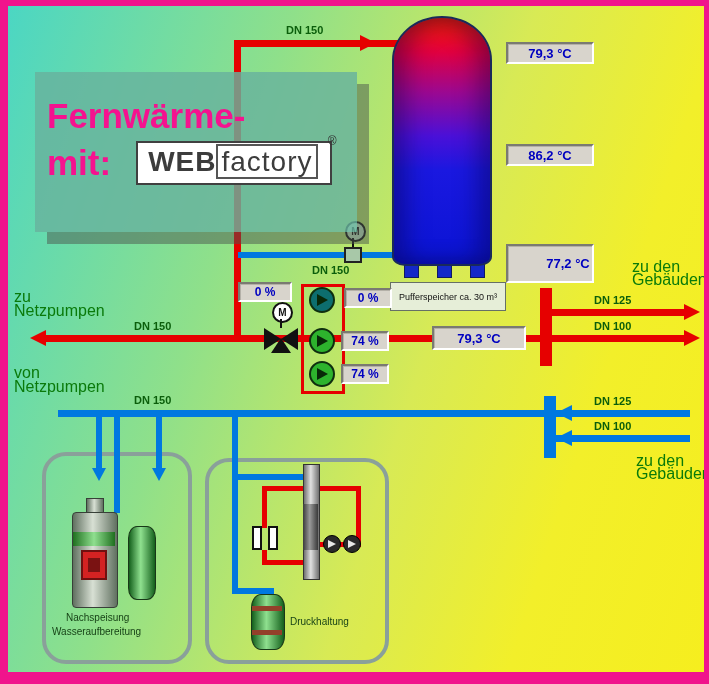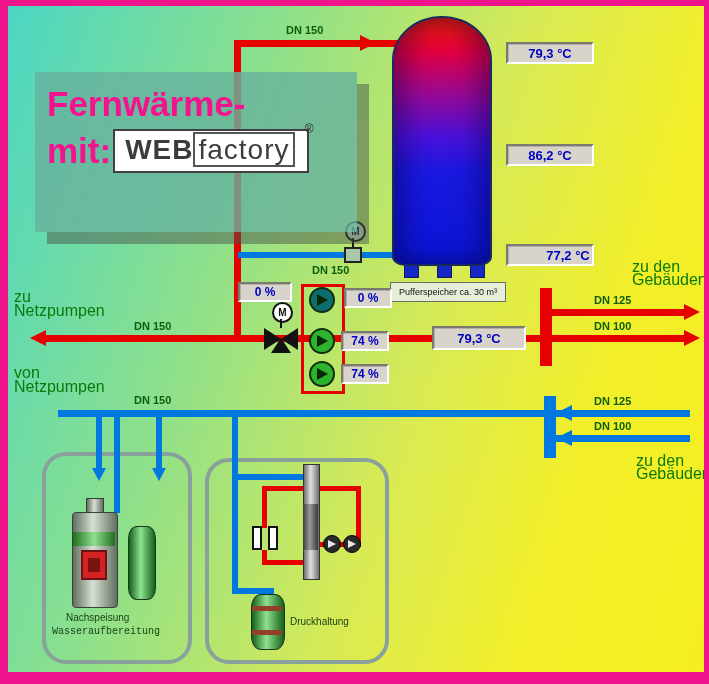--- a/index.html
+++ b/index.html
@@ -31,21 +31,21 @@
   
   .dn{position:absolute;z-index:4;font-size:11px;font-weight:bold;color:#0b5e0b;white-space:nowrap;}
   .glabel{position:absolute;z-index:4;font-size:16px;color:#0a7a0a;white-space:nowrap;line-height:13px;}
   .slabel{position:absolute;z-index:4;font-size:10px;color:#143f14;white-space:nowrap;}
   
   .tank{position:absolute;left:392px;top:16px;width:100px;height:250px;z-index:3;box-sizing:border-box;
         border:2px solid #1a2a5a;border-radius:52px 52px 14px 14px/46px 46px 10px 10px;
         background:linear-gradient(180deg,#ff1e00 0%,#e00040 14%,#9c0890 30%,#4a10d8 48%,#1a18e0 62%,#0a14d4 100%);
         box-shadow:inset 14px 0 22px rgba(10,0,60,.35),inset -14px 0 22px rgba(10,0,60,.35);}
   .leg{position:absolute;width:13px;height:16px;background:#1428c8;border:1px solid #101a60;z-index:2;}
-  .tank-caption{position:absolute;left:390px;top:282px;width:116px;height:20px;z-index:4;
+  .tank-caption{position:absolute;left:390px;top:282px;width:116px;height:29px;z-index:4;
         background:#e6eed8;border:1px solid #667066;font-size:9px;color:#111;
         display:flex;align-items:center;justify-content:center;box-sizing:border-box;}
   
   .pumpbox{position:absolute;left:301px;top:284px;width:44px;height:110px;border:3px solid #e60000;z-index:3;box-sizing:border-box;}
   .pump{position:absolute;width:22px;height:22px;border-radius:50%;border:2px solid #0f2f0f;background:#2db32d;
         display:flex;align-items:center;justify-content:center;z-index:3;}
   .pump.dark{background:#0d6e6e;}
   .pump .tri{width:0;height:0;border-top:6px solid transparent;border-bottom:6px solid transparent;border-left:11px solid #082808;}
   .spump{position:absolute;width:16px;height:16px;border-radius:50%;border:1px solid #000;background:#2a2a2a;
          display:flex;align-items:center;justify-content:center;z-index:3;}
@@ -55,23 +55,23 @@
   .tri-l{position:absolute;width:0;height:0;border-top:11px solid transparent;border-bottom:11px solid transparent;border-right:17px solid #111;z-index:3;}
   .tri-u{position:absolute;width:0;height:0;border-left:10px solid transparent;border-right:10px solid transparent;border-bottom:15px solid #111;z-index:3;}
   .mcirc{position:absolute;width:17px;height:17px;border-radius:50%;border:2px solid #111;background:#fff;z-index:3;
          font-size:10px;font-weight:bold;color:#111;display:flex;align-items:center;justify-content:center;box-sizing:content-box;}
   .mcirc.grn{background:#bfe4bf;}
   .vbody{position:absolute;width:18px;height:16px;background:#a8c8a8;border:2px solid #222;z-index:3;box-sizing:border-box;}
   .stub{position:absolute;width:2px;background:#111;z-index:3;}
   
   .title-panel{position:absolute;left:35px;top:72px;width:322px;height:160px;z-index:5;
         background:rgba(104,178,158,.82);box-shadow:12px 12px 0 rgba(75,85,78,.5);
-        padding:8px 12px;box-sizing:border-box;}
+        padding:20px 12px;box-sizing:border-box;}
   .tline{font-weight:bold;font-size:35px;line-height:47px;color:#f5128f;white-space:nowrap;}
-  .trow{display:flex;align-items:center;gap:2px;}
+  .trow{display:flex;align-items:center;gap:25px;}
   .logo-box{background:#fff;border:2px solid #404040;padding:3px 12px 5px 10px;position:relative;white-space:nowrap;}
   .logo-web{font-weight:bold;font-size:28px;color:#3c3c3c;letter-spacing:1px;}
   .logo-factory{font-size:28px;color:#3c3c3c;letter-spacing:1px;border:2px solid #555;padding:0 3px;}
   .reg{position:absolute;top:-9px;right:-7px;font-size:12px;color:#333;background:transparent;}
   
   .metal-gray{background:linear-gradient(90deg,#607060,#d8e0d4 45%,#607060);border:1px solid #384038;}
   .metal-green{background:linear-gradient(90deg,#14601c,#8fe08f 45%,#14601c);border:1px solid #183818;}
   .bar{background:linear-gradient(90deg,#707070,#e0e0e0 45%,#707070);border:1px solid #333;}
   .bar-dark{background:linear-gradient(90deg,#3a3a3a,#9a9a9a 45%,#3a3a3a);}
   .exch{position:absolute;width:10px;height:24px;background:#fff;border:2px solid #111;z-index:3;box-sizing:border-box;}
@@ -161,25 +161,25 @@
   <div class="abs" style="left:252px;top:630px;width:30px;height:5px;background:#93402a;z-index:3;"></div>
   <div class="slabel" style="left:290px;top:616px;">Druckhaltung</div>
 
   <div class="abs metal-gray" style="left:86px;top:498px;width:16px;height:16px;z-index:3;"></div>
   <div class="abs metal-gray" style="left:72px;top:512px;width:44px;height:94px;border-radius:4px;z-index:3;"></div>
   <div class="abs" style="left:73px;top:532px;width:42px;height:14px;background:linear-gradient(90deg,#1f6f1f,#8fdf8f,#1f6f1f);z-index:3;"></div>
   <div class="abs" style="left:81px;top:550px;width:26px;height:30px;background:#d42222;border:2px solid #701010;box-sizing:border-box;z-index:3;"></div>
   <div class="abs" style="left:88px;top:558px;width:12px;height:14px;background:#7a1212;z-index:3;"></div>
   <div class="abs metal-green" style="left:128px;top:526px;width:26px;height:72px;border-radius:9px/12px;z-index:3;"></div>
   <div class="slabel" style="left:66px;top:612px;">Nachspeisung</div>
-  <div class="slabel" style="left:52px;top:626px;font-family:Liberation Mono, monospace;">Wasseraufbereitung</div>
+  <div class="slabel" style="left:52px;top:626px;">Wasseraufbereitung</div>
 
   <div class="display" style="left:506px;top:42px;width:88px;height:22px;">79,3 °C</div>
   <div class="display" style="left:506px;top:144px;width:88px;height:22px;">86,2 °C</div>
-  <div class="display" style="left:506px;top:244px;width:88px;height:22px;padding-left:36px;">77,2 °C</div>
+  <div class="display" style="left:506px;top:244px;width:88px;height:39px;padding-left:36px;">77,2 °C</div>
   <div class="display" style="left:432px;top:326px;width:94px;height:24px;">79,3 °C</div>
   <div class="display sm" style="left:238px;top:282px;width:54px;height:20px;">0 %</div>
   <div class="display sm" style="left:344px;top:288px;width:48px;height:20px;">0 %</div>
   <div class="display sm" style="left:341px;top:331px;width:48px;height:20px;">74 %</div>
   <div class="display sm" style="left:341px;top:364px;width:48px;height:20px;">74 %</div>
 
   <div class="dn" style="left:286px;top:24px;">DN 150</div>
   <div class="dn" style="left:312px;top:264px;">DN 150</div>
   <div class="dn" style="left:134px;top:320px;">DN 150</div>
   <div class="dn" style="left:134px;top:394px;">DN 150</div>

